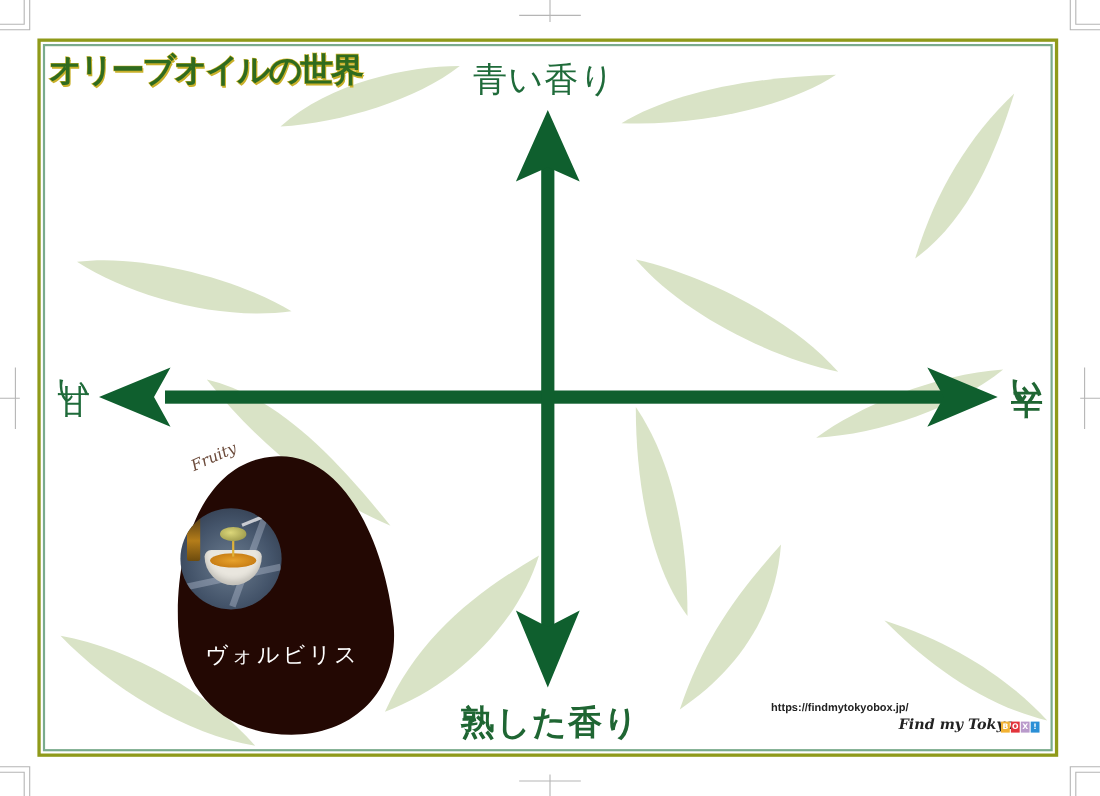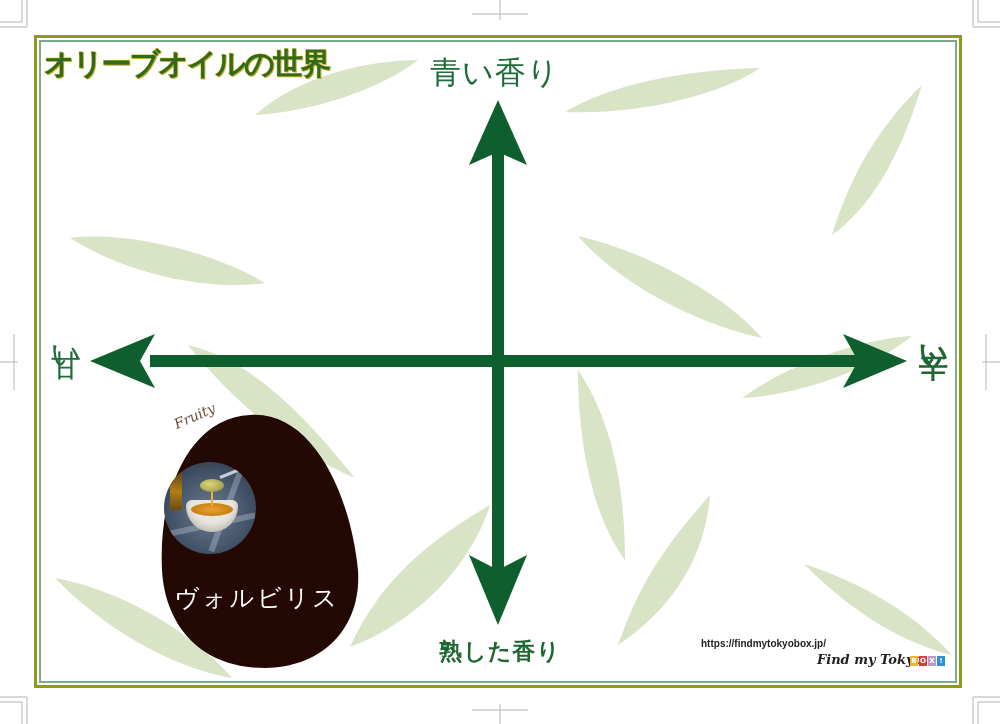--- a/index.html
+++ b/index.html
@@ -29,21 +29,21 @@
       text-shadow: 1px 1px 0 #c9b02a;
       white-space: nowrap;
     }
     .label-top {
       position: absolute; left: 430px; top: 52px; width: 140px; 
       font-family: "DejaVu Serif", serif; font-size: 31px; color: #1f6b3a;
       letter-spacing: 1px; white-space: nowrap;
     }
     .label-bottom {
       position: absolute; left: 415px; top: 636px; width: 170px; text-align: center;
-      font-family: "DejaVu Serif", serif; font-weight: bold; font-size: 23px; color: #1f6633;
+      font-family: "DejaVu Serif", serif; font-weight: bold; font-size: 31px; color: #1f6633;
       letter-spacing: 1px; white-space: nowrap;
     }
     .label-left {
       position: absolute; left: 48px; top: 326px; width: 36px;
       font-family: "DejaVu Serif", serif; font-size: 30px; color: #1f6b3a;
       writing-mode: vertical-rl; text-orientation: upright; line-height: 36px;
     }
     .label-right {
       position: absolute; left: 916px; top: 326px; width: 36px;
       font-family: "DejaVu Sans", sans-serif; font-weight: bold; font-size: 29px; color: #1f6633;
@@ -81,21 +81,21 @@
       border-radius: 2px;
     }
     .fruity {
       position: absolute; left: 178px; top: 416px;
       font-family: "DejaVu Serif", serif; font-style: italic; font-size: 14px;
       color: #6b4a3a; transform: rotate(-24deg); transform-origin: left bottom;
       white-space: nowrap;
     }
     .oil-name {
       position: absolute; left: 172px; top: 582px; width: 170px; text-align: center;
-      font-family: "DejaVu Sans", sans-serif; font-size: 24px; color: #ffffff;
+      font-family: "DejaVu Sans", sans-serif; font-size: 20px; color: #ffffff;
       letter-spacing: 3px; white-space: nowrap;
     }
     .footer-url {
       position: absolute; left: 701px; top: 638px;
       font-family: "Liberation Sans", sans-serif; font-weight: bold; font-size: 10px; color: #222;
       white-space: nowrap;
       text-align: center;
     }
     .footer-brand {
       position: absolute; left: 817px; top: 652px;

